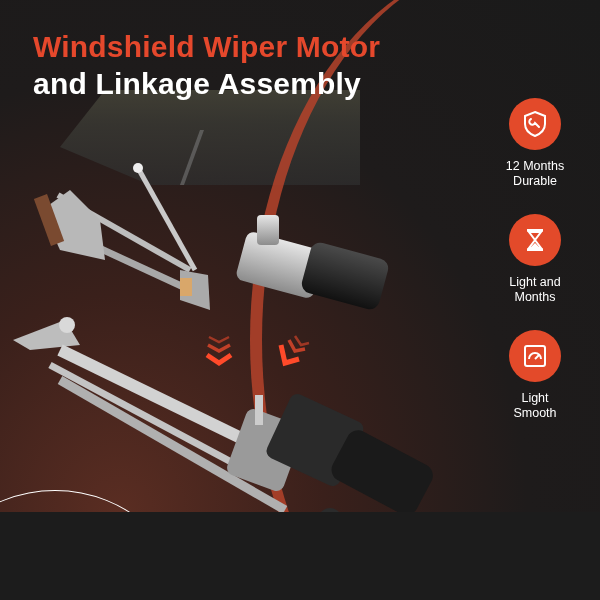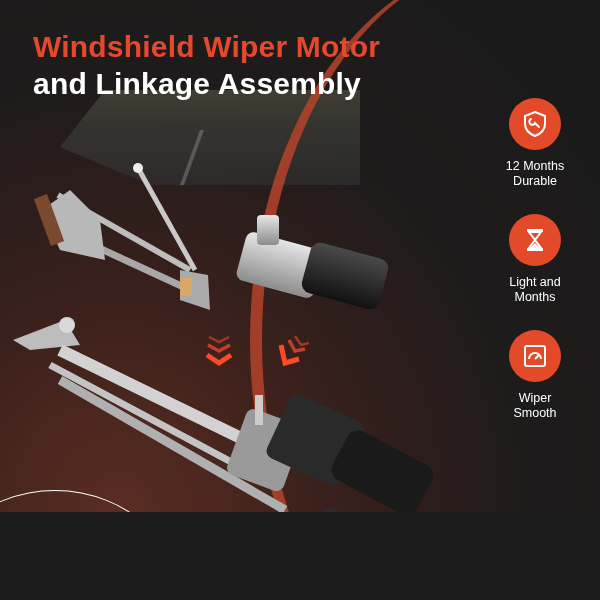--- a/index.html
+++ b/index.html
@@ -109,21 +109,21 @@
     </div>
     <div class="feature">
       <div class="badge">
         <svg width="30" height="30" viewBox="0 0 30 30">
             <rect x="5" y="5" width="20" height="20" rx="2" fill="none" stroke="#fff" stroke-width="2"></rect>
             <path d="M9 18 a6 6 0 0 1 12 0" fill="none" stroke="#fff" stroke-width="2"></path>
             <line x1="15" y1="18" x2="19" y2="14" stroke="#fff" stroke-width="2"></line>
           </svg>
       </div>
       <div class="feature-label">
-        <div>Wiper</div>
+        <div>Light</div>
         <div>Smooth</div>
       </div>
     </div>
   </div>
 
   <div class="logo-arc"></div>
   <svg class="logo" width="95" height="45" viewBox="0 0 95 45">
     <polygon points="12,12 20,12 10,40 2,40" fill="#fff"></polygon>
     <polygon points="24,22 40,22 44,12 58,12 46,40 32,40 36,30 20,30" fill="#fff"></polygon>
     <path d="M60 4 L68 4 C76 4 80 8 80 13 C80 18 76 22 68 22 L56 22 Z" fill="#e5482c"></path>

